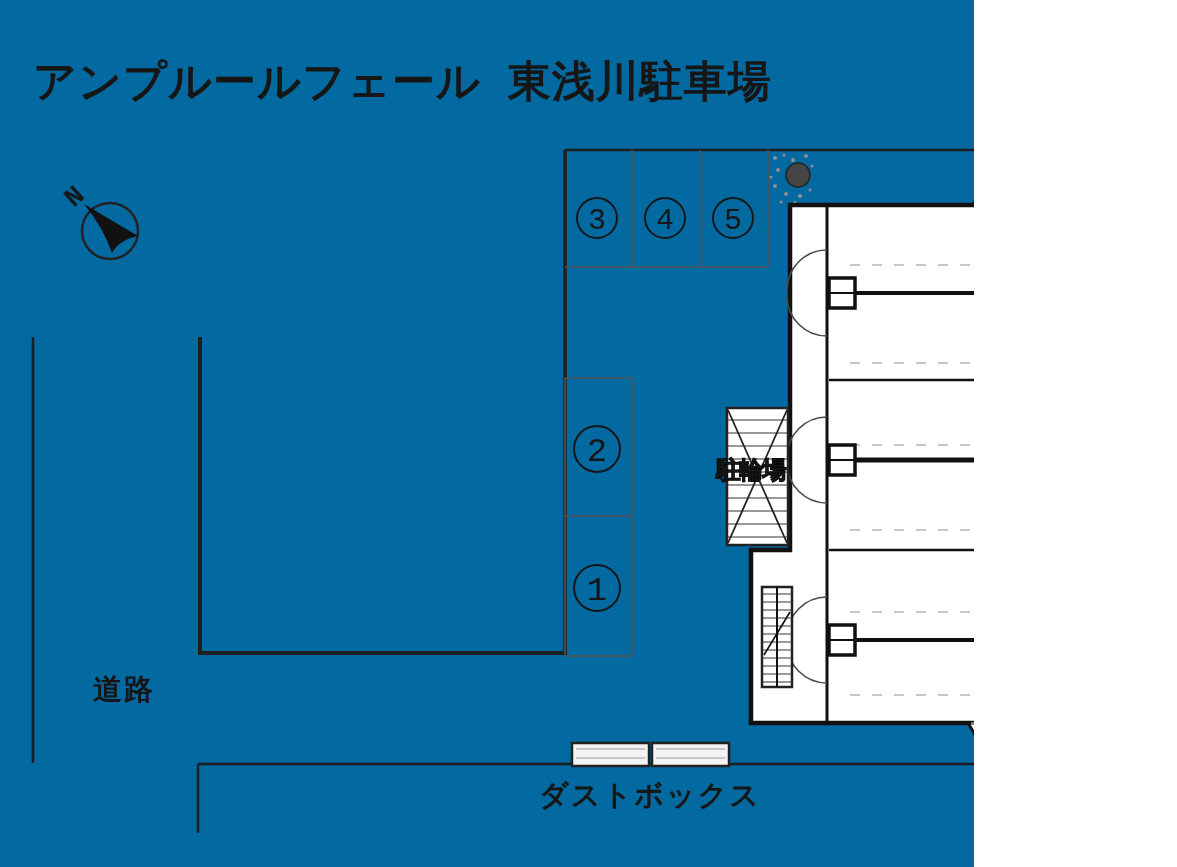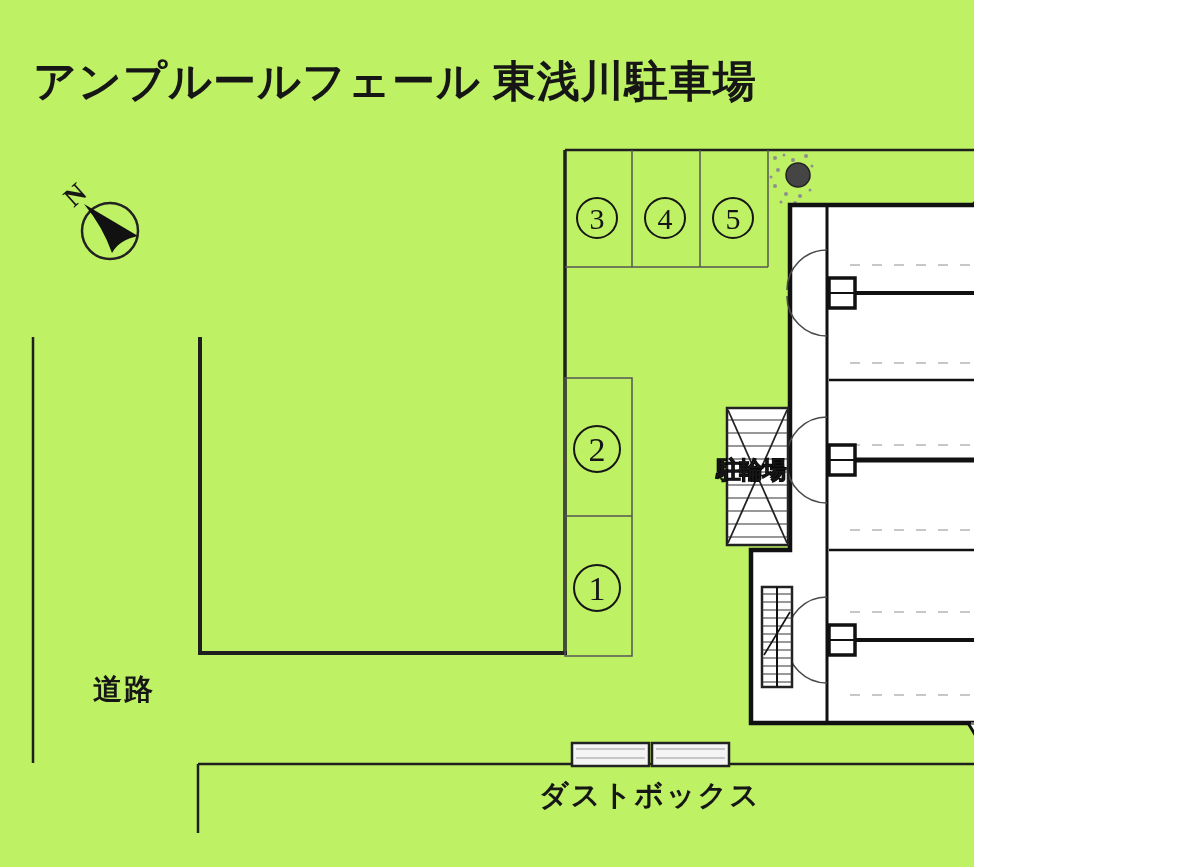--- a/index.html
+++ b/index.html
@@ -1,21 +1,21 @@
 <!DOCTYPE html>
 <html><head>
 <meta charset="utf-8">
 <style>
   html,body{margin:0;padding:0;background:#ffffff;}
   .page{
     position:relative;
     width:974px;height:867px;
-    background:#bef264;
+    background:#0369a1;
     overflow:hidden;
-    font-family:Liberation Serif, serif;
+    font-family:Liberation Mono, monospace;
   }
   svg{position:absolute;inset:0;}
   text{fill:#161616;}
   .title-text{font-size:43px;font-weight:700;letter-spacing:1px;}
   .big-label{font-size:29px;font-weight:700;letter-spacing:2px;}
   .stall-num-sm{font-size:30px;font-weight:400;}
   .stall-num-lg{font-size:34px;font-weight:400;}
   .bike-label{font-size:24px;font-weight:900;letter-spacing:-1px;paint-order:stroke;stroke:#000;stroke-width:1.2px;}
   .north-n{font-size:27px;font-weight:700;}
 </style>

